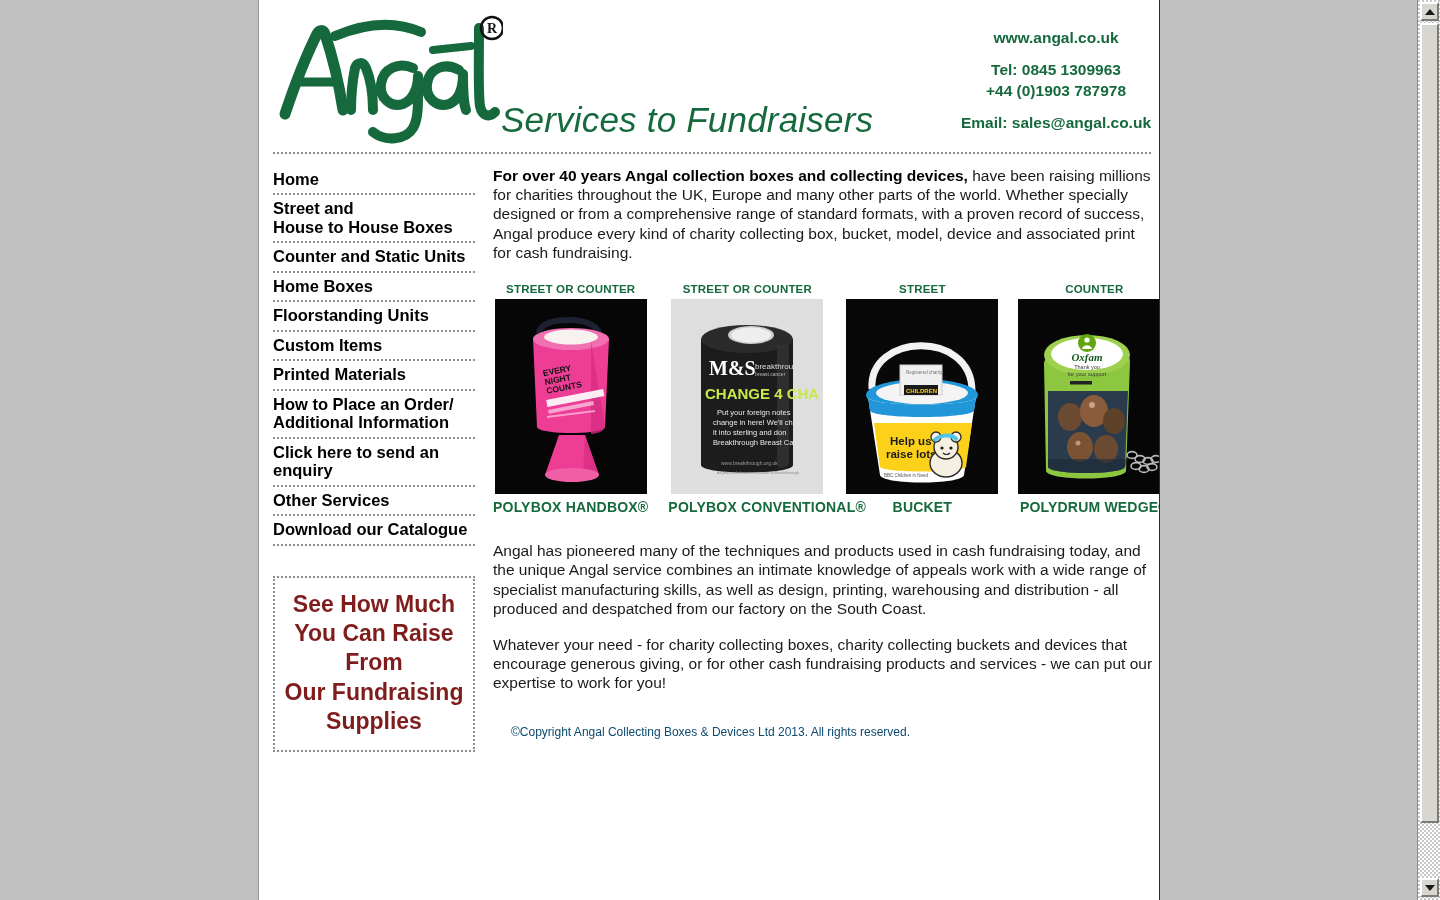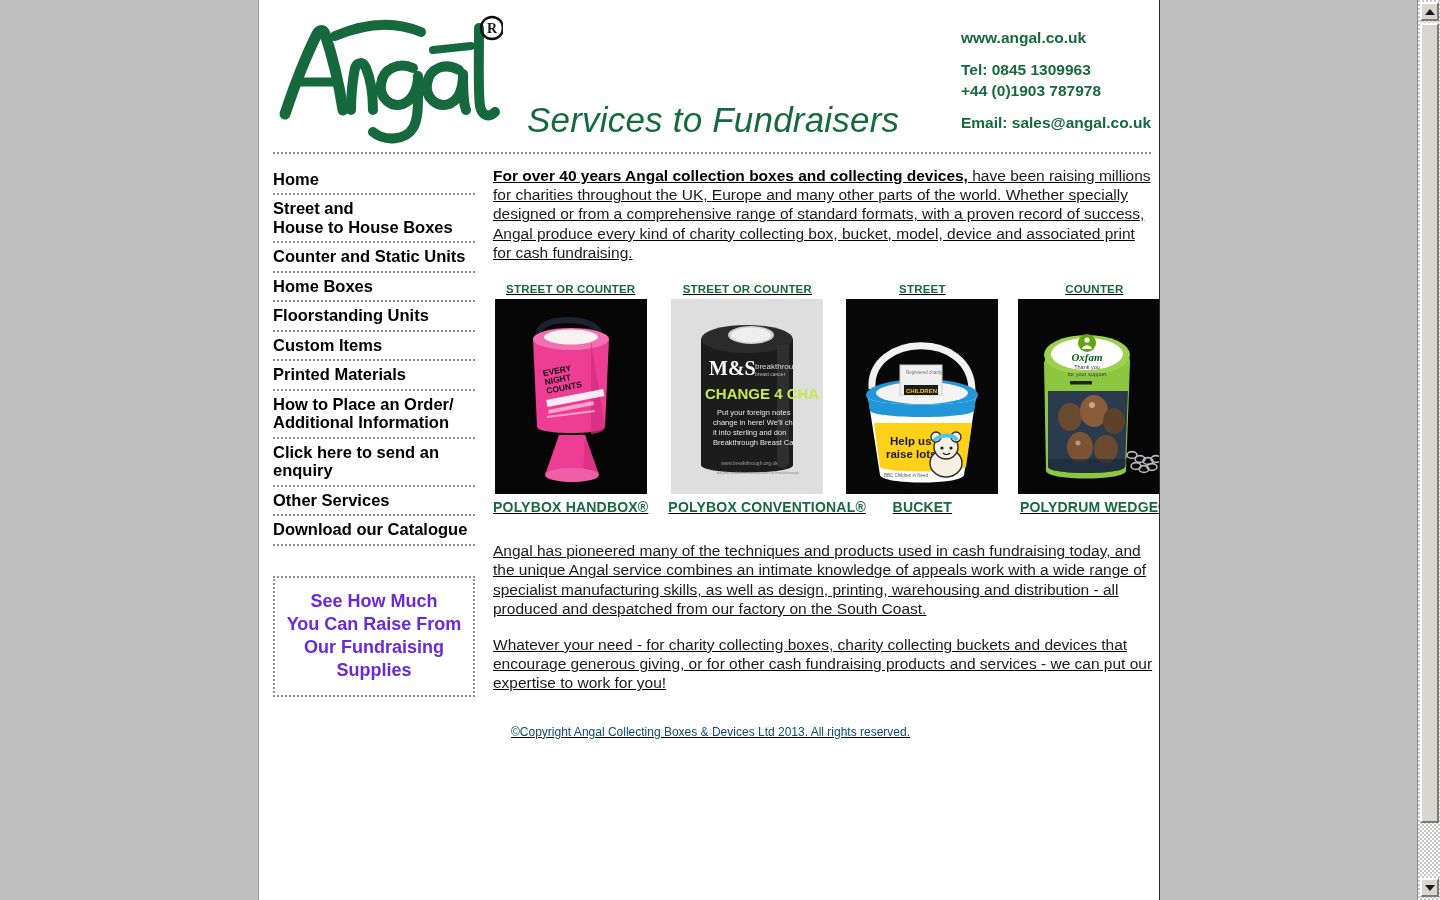--- a/index.html
+++ b/index.html
@@ -45,35 +45,35 @@
     position: absolute;
     left: 14px;
     top: 6px;
     width: 230px;
     height: 140px;
   }
   #logo-wrap svg { display:block; }
 
   .tagline {
     position: absolute;
-    left: 268px;
+    left: 242px;
     top: 100px;
     font-family: "Liberation Sans", sans-serif;
     font-style: italic;
     font-size: 35px;
     color: #15693d;
     letter-spacing: 0.2px;
     white-space: nowrap;
   }
 
   #contact {
     position: absolute;
     right: 8px;
     top: 28px;
-    text-align: left;
+    text-align: center;
     color: #15693d;
     font-weight: bold;
     font-size: 15.5px;
     line-height: 1.32;
   }
   #contact .block { margin-bottom: 12px; }
   #contact .block:last-child { margin-bottom: 0; }
 
   
   .dotted-rule {
@@ -126,33 +126,32 @@
 
   #promo-box {
     margin-top: 30px;
     border: 2px dotted #8d8d8d;
     padding: 12px 6px 13px 6px;
     text-align: center;
     cursor: pointer;
   }
   #promo-box .promo-line {
     display: block;
-    color: #6d28d9;
+    color: #7f1d1d;
     font-weight: bold;
-    font-size: 18px;
+    font-size: 23px;
     line-height: 1.28;
   }
 
   
   #main {
     position: absolute;
     left: 234px;
     top: 8px;
     width: 660px;
-    text-decoration: underline;
   }
 
   .para {
     font-size: 15.5px;
     line-height: 1.24;
     color: #1a1a1a;
     margin: 0 0 17px 0;
     text-align: left;
   }
   .para b { font-weight: bold; color: #000; }

